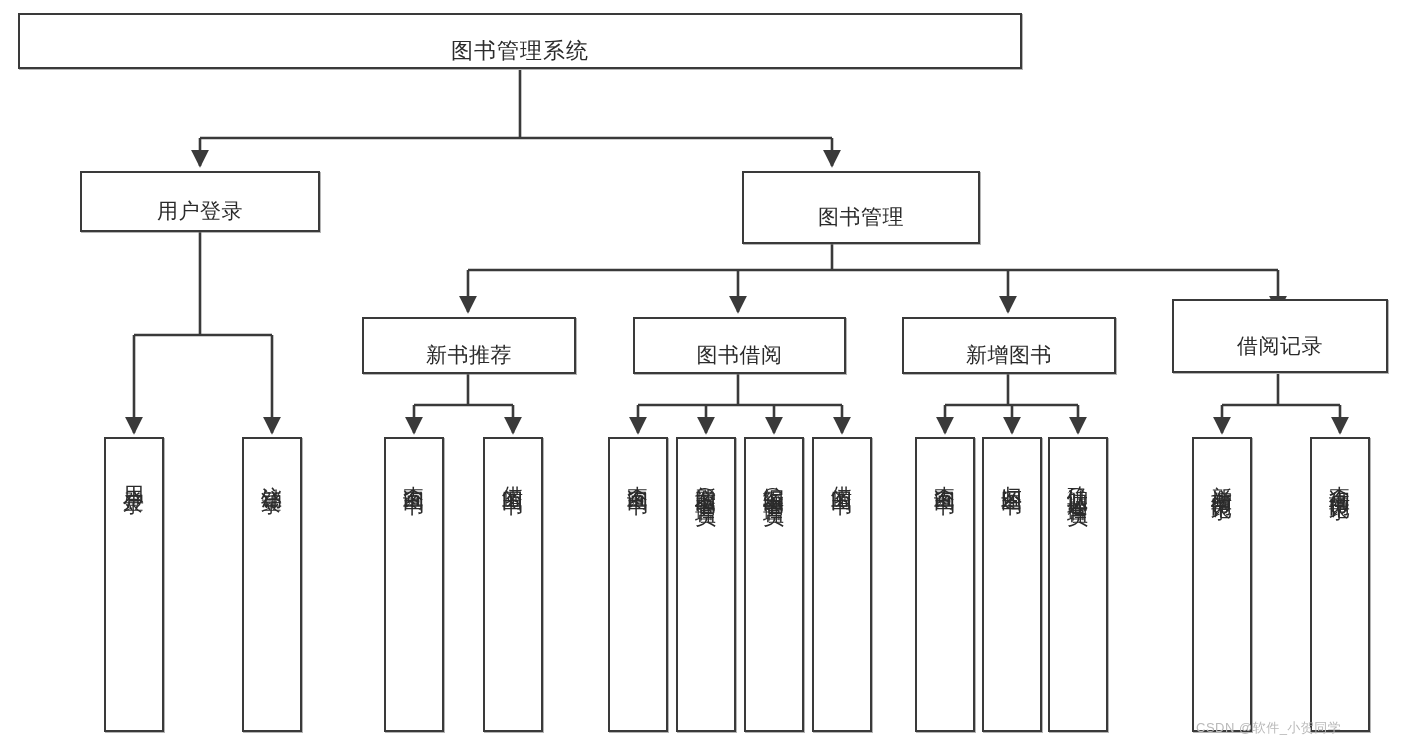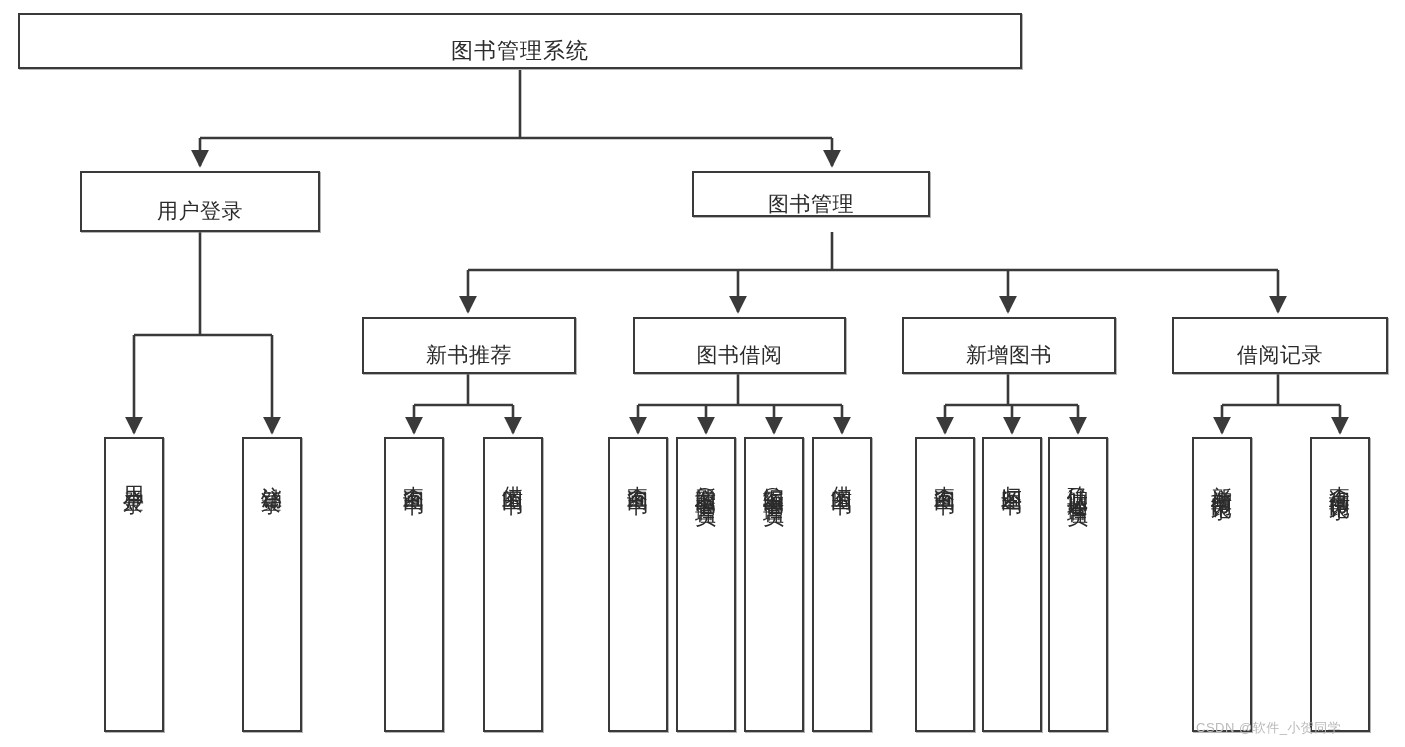--- a/index.html
+++ b/index.html
@@ -128,34 +128,34 @@
     </g>
   </svg>
 
   <div class="node root horizontal" style="left:18px; top:13px; width:1004px; height:56px;">
     <span class="label">图书管理系统</span>
   </div>
 
   <div class="node horizontal" style="left:80px; top:171px; width:240px; height:61px;">
     <span class="label">用户登录</span>
   </div>
-  <div class="node horizontal" style="left:692px; top:171px; width:238px; height:46px;">
+  <div class="node horizontal" style="left:742px; top:171px; width:238px; height:73px;">
     <span class="label">图书管理</span>
   </div>
 
   <div class="node horizontal" style="left:362px; top:317px; width:214px; height:57px;justify-content:center;">
     <span class="label">新书推荐</span>
   </div>
   <div class="node horizontal" style="left:633px; top:317px; width:213px; height:57px;text-align:right;">
     <span class="label">图书借阅</span>
   </div>
   <div class="node horizontal" style="left:902px; top:317px; width:214px; height:57px;">
     <span class="label">新增图书</span>
   </div>
-  <div class="node horizontal" style="left:1172px; top:317px; width:216px; height:57px;">
+  <div class="node horizontal" style="left:1172px; top:299px; width:216px; height:74px;">
     <span class="label">借阅记录</span>
   </div>
 
   <div class="node vertical" style="left:104px; top:437px; width:60px; height:295px;">
     <span class="label">用户登录</span>
   </div>
   <div class="node vertical" style="left:242px; top:437px; width:60px; height:295px;">
     <span class="label">注销登录</span>
   </div>
 

